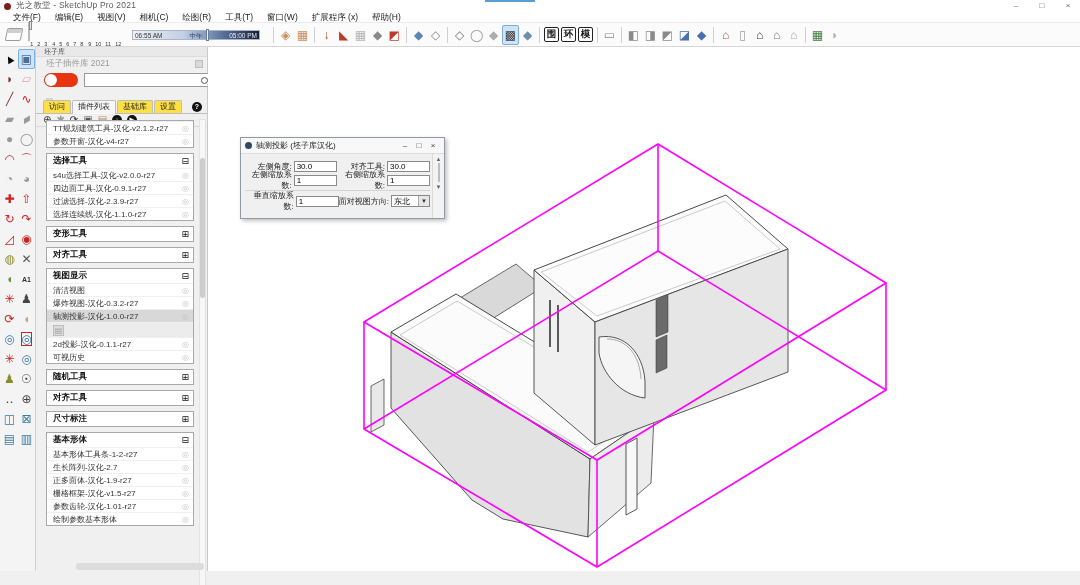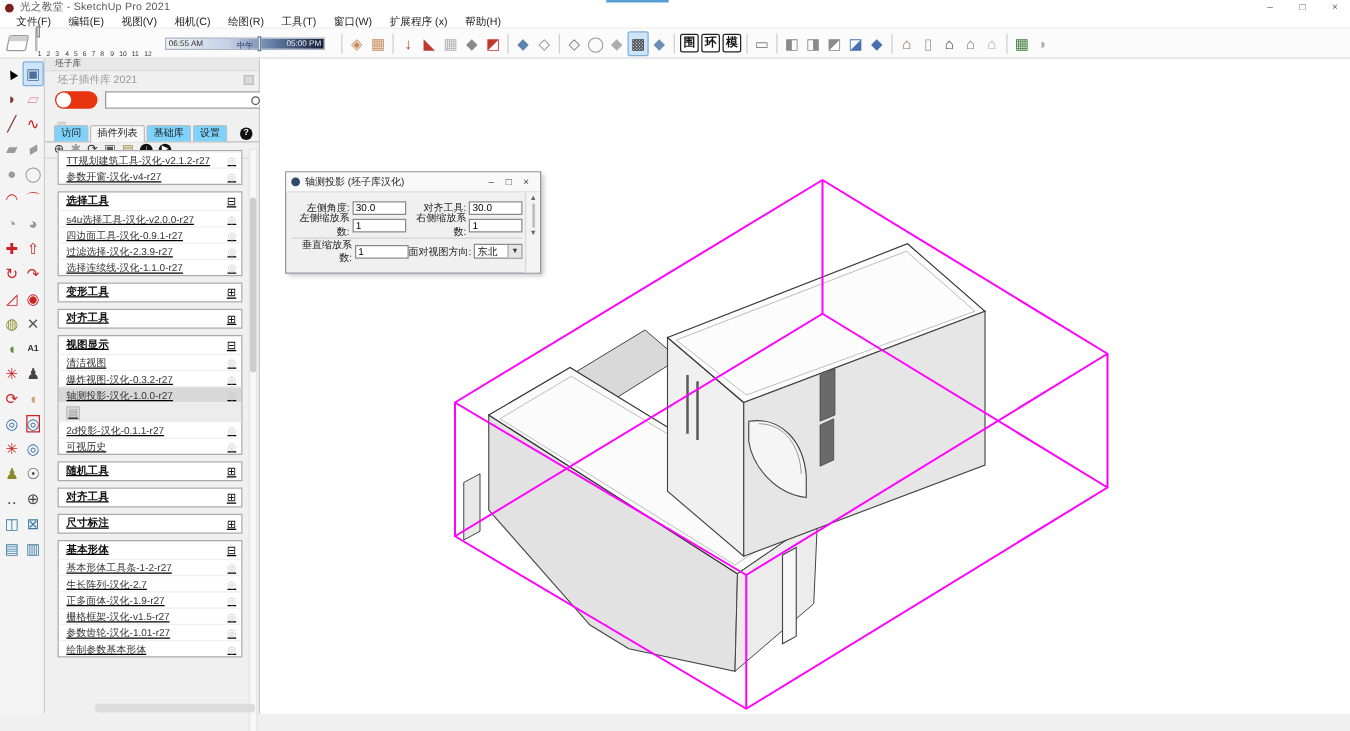--- a/index.html
+++ b/index.html
@@ -57,48 +57,48 @@
   .controls-row{height:20px;display:flex;align-items:center;padding:0 5px 0 8px;gap:6px;}
   .toggle{width:34px;height:14px;border-radius:8px;background:#e8340f;position:relative;flex:none;cursor:default;}
   .toggle-knob{position:absolute;left:1px;top:1px;width:12px;height:12px;border-radius:50%;background:#fff;box-shadow:0 0 1px #00000055;}
   .searchbox{flex:1;height:14px;background:#fff;border:1px solid #9a9a9a;display:flex;align-items:center;}
   .searchbox input{flex:1;border:none;outline:none;font-size:8px;padding:0 3px;height:12px;background:transparent;}
   .mag{width:7px;height:7px;border:1.2px solid #555;border-radius:50%;position:relative;margin-right:4px;flex:none;}
   .mag::after{content:"";position:absolute;left:6px;top:6px;width:4px;height:1.2px;background:#555;transform:rotate(45deg);transform-origin:0 0;}
   .pending-row{height:11px;padding-left:9px;}
   .pending-icon{font-size:9px;color:#c9c9c9;line-height:10px;}
   .tabs-row{height:13px;display:flex;align-items:flex-end;padding:0 5px 0 7px;border-bottom:1px solid #bdbdbd;}
-  .tab{font-size:8px;color:#222;padding:1px 5px;border:1px solid #bdbdbd;border-bottom:none;background:#7dd3fc;margin-right:1px;border-radius:2px 2px 0 0;line-height:10px;cursor:default;}
+  .tab{font-size:8px;color:#222;padding:1px 5px;border:1px solid #bdbdbd;border-bottom:none;background:#fde047;margin-right:1px;border-radius:2px 2px 0 0;line-height:10px;cursor:default;}
   .tab.active{background:#f7f7f7;position:relative;top:1px;padding-bottom:2px;}
   .help-circle{margin-left:auto;width:10px;height:10px;border-radius:50%;background:#111;color:#fff;font-size:7px;font-weight:bold;text-align:center;line-height:10px;margin-bottom:1px;cursor:default;}
   .actions-row{height:13px;display:flex;align-items:center;gap:5px;padding-left:7px;border-bottom:1px solid #d9d9d9;}
   .act{font-size:10px;line-height:12px;cursor:default;}
   .act.blk{background:#111;color:#fff;border-radius:50%;width:10px;height:10px;font-size:7px;text-align:center;line-height:10px;}
-  .plist{position:absolute;left:0;top:70px;bottom:8px;width:164px;overflow:hidden;padding:3px 0 0 10px;text-decoration:underline;}
+  .plist{position:absolute;left:0;top:70px;bottom:8px;width:164px;overflow:hidden;padding:3px 0 0 10px;}
   .pgroup{background:#fff;border:1px solid #a9a9a9;margin-bottom:5px;width:148px;}
   .ghead{display:flex;align-items:center;height:14px;padding:0 4px 0 6px;cursor:default;}
   .ghead-label{font-size:8.5px;font-weight:bold;color:#111;flex:1;}
   .ghead-icon{font-size:9px;color:#111;}
   .pitem{display:flex;align-items:center;height:13px;padding:0 4px 0 6px;border-top:1px solid #f0f0f0;cursor:default;}
   .pi-label{font-size:8px;color:#333;flex:1;white-space:nowrap;overflow:hidden;}
   .pi-check{font-size:8px;color:#c4c4c4;}
   .pitem.selected{background:#d8d8d8;}
   .pitem.iconrow{height:15px;background:#ececec;}
   .pi-ico{display:none;}
   .pitem.iconrow .pi-ico{display:inline-block;width:11px;height:11px;background:#dcdcdc;border:1px solid #bdbdbd;color:#9a9a9a;font-size:8px;line-height:10px;text-align:center;}
   .tray-vscroll{position:absolute;right:1px;top:72px;width:7px;height:482px;background:#f7f7f7;border:1px solid #e3e3e3;}
   .tray-vthumb{position:absolute;left:0;top:38px;width:100%;height:140px;background:#cdcdcd;border-radius:3px;}
   .tray-bottom-bar{position:absolute;left:40px;bottom:1px;width:128px;height:7px;background:#dcdcdc;border-radius:3px;}
 
   
   .viewport{position:absolute;left:208px;top:47px;width:872px;height:524px;background:#ffffff;}
   .viewport svg{display:block;}
 
   
-  .dialog{position:absolute;left:228px;top:137px;width:205px;height:82px;background:#f0f0f0;border:1px solid #8f9aa5;box-shadow:2px 2px 4px rgba(0,0,0,.25);}
+  .dialog{position:absolute;left:240px;top:137px;width:205px;height:82px;background:#f0f0f0;border:1px solid #8f9aa5;box-shadow:2px 2px 4px rgba(0,0,0,.25);}
   .dlg-titlebar{height:16px;background:#f8f8f8;border-bottom:1px solid #dcdcdc;display:flex;align-items:center;padding:0 4px;}
   .dlg-icon{width:7px;height:7px;border-radius:50%;background:#2e4a66;margin-right:4px;}
   .dlg-title{font-size:8px;color:#222;flex:1;}
   .dlg-ctl{width:14px;text-align:center;font-size:8px;color:#444;cursor:default;}
   .dlg-body{position:relative;height:64px;padding:5px 14px 0 4px;}
   .drow{display:flex;align-items:center;height:14px;}
   .dlabel{font-size:8px;color:#222;text-align:right;}
   .dl1{width:54px;}
   .dl2{width:56px;}
   .dinput{width:43px;height:11px;border:1px solid #8a8a8a;background:#fff;font-size:8px;padding:0 2px;margin-left:2px;outline:none;font-family:inherit;}

